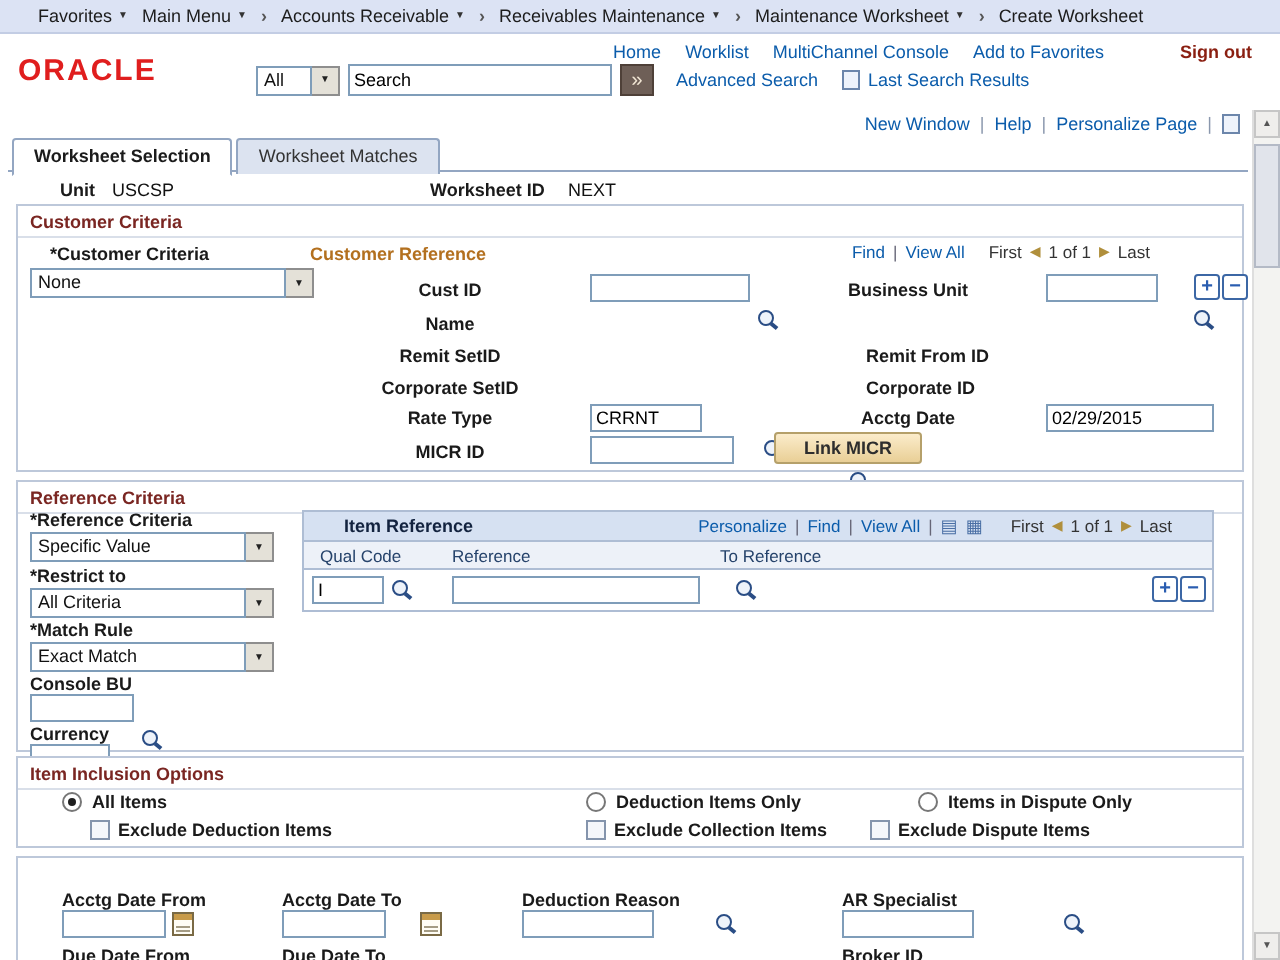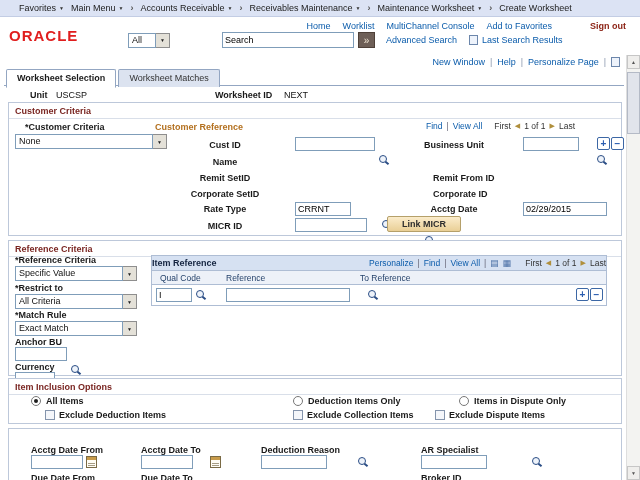--- a/index.html
+++ b/index.html
@@ -53,21 +53,21 @@
   .mag::before{content:"";position:absolute;left:1px;top:1px;width:6px;height:6px;border:1px solid #2a4d85;border-radius:50%;background:#eef3fa}
   .mag::after{content:"";position:absolute;left:7px;top:8px;width:4px;height:2px;background:#2a4d85;transform:rotate(40deg)}
   .cal{position:relative;width:11px;height:12px;display:inline-block;border:1px solid #7a6a45;background:#fffdf5;cursor:pointer}
   .cal::before{content:"";position:absolute;left:0;right:0;top:0;height:3px;background:#c89b4a}
   .cal::after{content:"";position:absolute;left:1px;right:1px;top:6px;height:1px;background:#a59c84;box-shadow:0 2px 0 #a59c84}
   .pm{width:13px;height:13px;border:1px solid #3c67a5;border-radius:2px;background:#fff;color:#2a5db0;font-weight:bold;
       font-size:10px;line-height:11px;text-align:center;display:inline-block;cursor:pointer}
   .gridicon{color:#4a6fa5;font-size:9px;cursor:pointer}
   
   .grid{position:absolute;left:142px;top:14px;width:456px}
-  .grid-titlebar{background:#d6e1f2;border:1px solid #aebdd4;height:16px;display:flex;align-items:center;justify-content:space-between;padding:0 0}
+  .grid-titlebar{background:#d6e1f2;border:1px solid #aebdd4;height:16px;display:flex;align-items:center;justify-content:space-between;padding:0 20px}
   .grid-title{font-weight:bold;color:#13233f}
   .grid-cols{position:relative;background:#edf1f8;border:1px solid #aebdd4;border-top:none;height:14px;font-size:8.5px;color:#26436b}
   .grid-row{position:relative;border:1px solid #aebdd4;border-top:none;height:21px;background:#fff}
   
   .radio{width:10px;height:10px;border:1px solid #777;border-radius:50%;background:#fff;display:inline-block;position:absolute;cursor:pointer}
   .radio.on::after{content:"";position:absolute;left:2px;top:2px;width:4px;height:4px;border-radius:50%;background:#1e1e1e}
   .cb{width:10px;height:10px;border:1px solid #8494ac;background:#f4f6fa;display:inline-block;position:absolute;cursor:pointer}
   
   .btn-tan{position:absolute;background:linear-gradient(#fbeccb,#e9cf96);border:1px solid #b5a06a;border-radius:2px;
            font-size:9px;font-weight:bold;color:#2e2e2e;padding:2px 10px;cursor:pointer;font-family:"Liberation Sans",sans-serif}
@@ -117,21 +117,21 @@
     <span class="hlink">Worklist</span>
     <span class="hlink">MultiChannel Console</span>
     <span class="hlink">Add to Favorites</span>
     <span class="signout">Sign out</span>
   </div>
   <div class="searchrow">
     <span class="combo">
       <span class="cval" style="width:28px">All</span>
       <span class="cbtn">▼</span>
     </span>
-    <input class="inp" style="width: 132px; height: 16px; margin-left: 48px;" value="Search">
+    <input class="inp" style="width: 132px; height: 16px;" value="Search">
     <span class="gobtn">»</span>
     <span class="hlink" style="margin-left:7px">Advanced Search</span>
     <span class="pageicon" style="margin-left:8px"></span>
     <span class="hlink">Last Search Results</span>
   </div>
 </div>
 
 <div class="pageactions">
   <span class="hlink">New Window</span>
   <span class="psep"></span>
@@ -150,21 +150,21 @@
 
 <span class="abs blbl" style="left:30px;top:90px">Unit</span>
 <span class="abs" style="left:56px;top:90px">USCSP</span>
 <span class="abs blbl" style="left:215px;top:90px">Worksheet ID</span>
 <span class="abs" style="left:284px;top:90px">NEXT</span>
 
 <div class="section" style="top:102px;height:134px">
   <div class="sechd">Customer Criteria</div>
   <span class="flbl" style="left:16px;top:19px">*Customer Criteria</span>
   <span class="combo abs" style="left:6px;top:31px">
-    <span class="cval" style="width:138px">None</span>
+    <span class="cval" style="width:128px">None</span>
     <span class="cbtn">▼</span>
   </span>
   <span class="grplbl abs" style="left:146px;top:19px">Customer Reference</span>
   <span class="nav abs" style="right:46px;top:18px">
     <span class="hlink f8">Find</span>
     <span class="navsep"></span>
     <span class="hlink f8">View All</span>
     <span style="width:4px"></span>
     <span>First</span>
     <span class="arr">◀</span>
@@ -214,21 +214,21 @@
   <span class="flbl" style="left:6px;top:42px">*Restrict to</span>
   <span class="combo abs" style="left:6px;top:53px">
     <span class="cval" style="width:108px">All Criteria</span>
     <span class="cbtn">▼</span>
   </span>
   <span class="flbl" style="left:6px;top:69px">*Match Rule</span>
   <span class="combo abs" style="left:6px;top:80px">
     <span class="cval" style="width:108px">Exact Match</span>
     <span class="cbtn">▼</span>
   </span>
-  <span class="flbl" style="left:6px;top:96px">Anchor BU</span>
+  <span class="flbl" style="left:6px;top:96px">Console BU</span>
   <input class="inp abs" style="left: 6px; top: 106px; width: 52px;">
   <span class="mag abs" style="left:61px;top:107px"></span>
   <span class="flbl" style="left:6px;top:121px">Currency</span>
   <input class="inp abs" style="left: 6px; width: 40px; top: 121px; transform: translateY(10px);">
   <span class="mag abs" style="left:49px;top:132px"></span>
 
   
   <div class="grid">
     <div class="grid-titlebar">
       <span class="grid-title">Item Reference</span>

